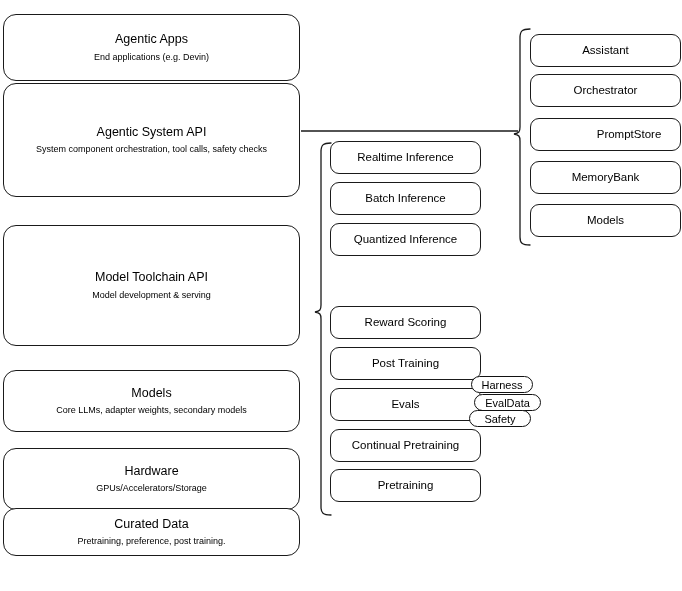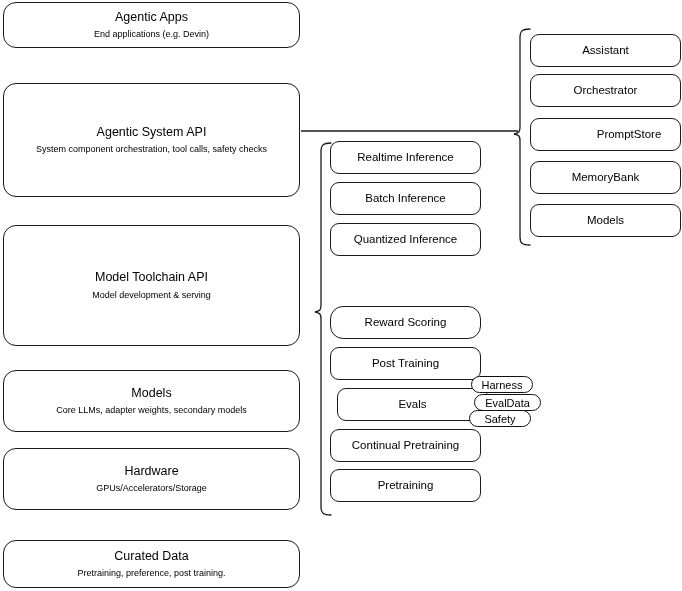--- a/index.html
+++ b/index.html
@@ -111,21 +111,21 @@
 
     <path d="M 331 143
              C 323 143, 321 145, 321 152
              L 321 305
              C 321 310, 320 311, 315 312
              C 320 313, 321 314, 321 319
              L 321 507
              C 321 513, 323 515, 331 515" fill="none" stroke="#1a1a1a" stroke-width="1.3" stroke-linecap="round"></path>
   </svg>
 
-  <div class="node layer" style="top:2px; height:46px;">
+  <div class="node layer" style="top:14px; height:67px;">
     <div class="title">Agentic Apps</div>
     <div class="subtitle">End applications (e.g. Devin)</div>
   </div>
 
   <div class="node layer" style="top:83px; height:114px;">
     <div class="title">Agentic System API</div>
     <div class="subtitle">System component orchestration, tool calls, safety checks</div>
   </div>
 
   <div class="node layer" style="top:225px; height:121px;">
@@ -136,41 +136,41 @@
   <div class="node layer" style="top:370px; height:62px;">
     <div class="title">Models</div>
     <div class="subtitle">Core LLMs, adapter weights, secondary models</div>
   </div>
 
   <div class="node layer" style="top:448px; height:62px;">
     <div class="title">Hardware</div>
     <div class="subtitle">GPUs/Accelerators/Storage</div>
   </div>
 
-  <div class="node layer" style="top:540px; height:48px;">
+  <div class="node layer" style="top:508px; height:48px;">
     <div class="title">Curated Data</div>
     <div class="subtitle">Pretraining, preference, post training.</div>
   </div>
 
   <div class="node leaf" style="left:330px; top:141px; width:151px; height:33px; z-index:4;">
     <div class="title">Realtime Inference</div>
   </div>
   <div class="node leaf" style="left:330px; top:182px; width:151px; height:33px; z-index:4;">
     <div class="title">Batch Inference</div>
   </div>
   <div class="node leaf" style="left:330px; top:223px; width:151px; height:33px; z-index:4;">
     <div class="title">Quantized Inference</div>
   </div>
-  <div class="node leaf" style="left:330px; top:306px; width:151px; height:33px; z-index:4;border-radius:13px;">
+  <div class="node leaf" style="left:330px; top:306px; width:151px; height:33px; z-index:4;">
     <div class="title">Reward Scoring</div>
   </div>
   <div class="node leaf" style="left:330px; top:347px; width:151px; height:33px; z-index:4;">
     <div class="title">Post Training</div>
   </div>
-  <div class="node leaf" style="left:337px; top:388px; width:151px; height:33px; z-index:4;">
+  <div class="node leaf" style="left:330px; top:388px; width:151px; height:33px; z-index:4;">
     <div class="title">Evals</div>
   </div>
   <div class="node leaf" style="left:330px; top:469px; width:151px; height:33px; z-index:4;">
     <div class="title">Pretraining</div>
   </div>
   <div class="node leaf" style="left:330px; top:429px; width:151px; height:33px; z-index:4;">
     <div class="title">Continual Pretraining</div>
   </div>
 
   <div class="badge" style="left:471px; top:376px; width:62px;">

